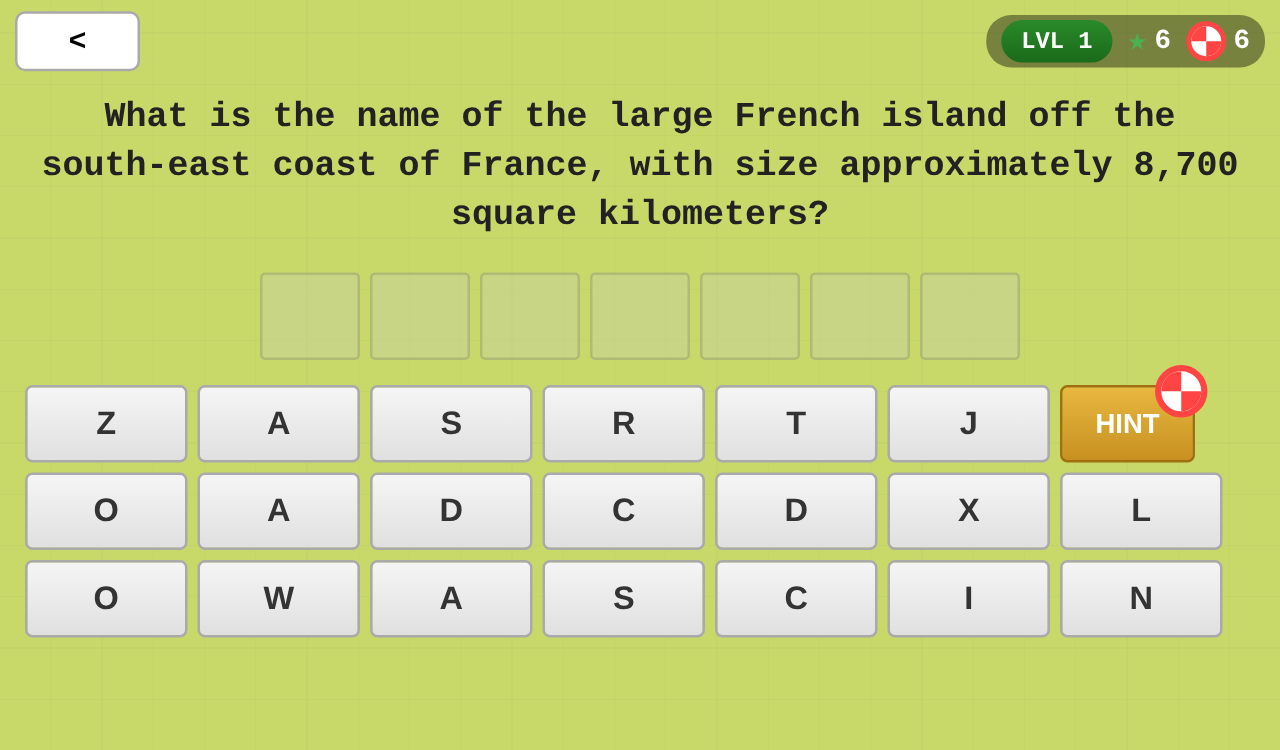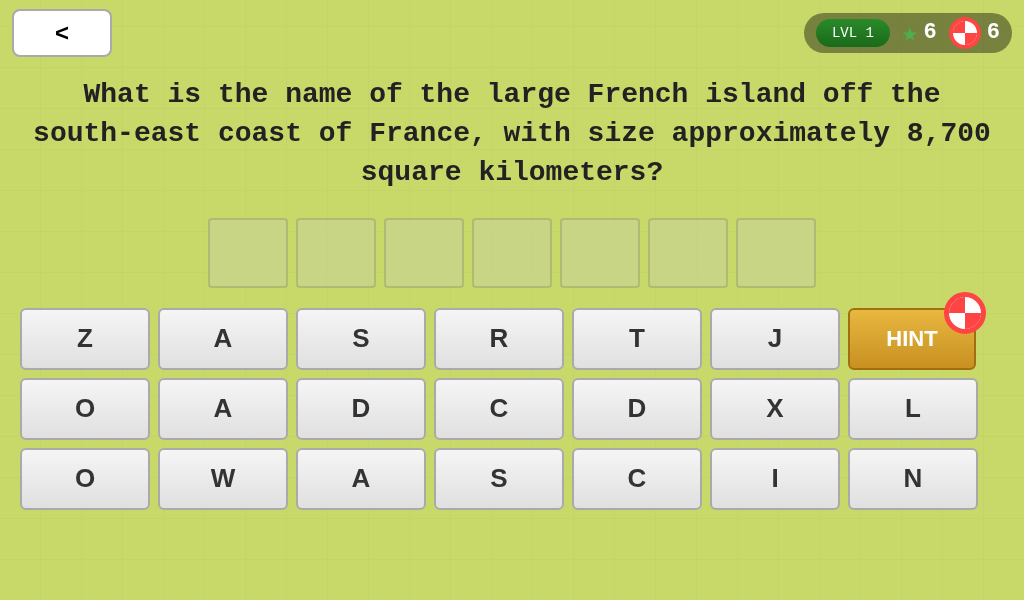--- a/index.html
+++ b/index.html
@@ -52,22 +52,22 @@
       background: linear-gradient(180deg, #2a8a2a, #1a6a1a);
       border-radius: 20px;
       padding: 6px 16px;
       display: flex;
       align-items: center;
       gap: 6px;
     }
 
     .level-text {
       color: white;
-      font-weight: normal;
-      font-size: 14px;
+      font-weight: bold;
+      font-size: 19px;
     }
 
     .star-score {
       display: flex;
       align-items: center;
       gap: 6px;
     }
 
     .star-icon {
       color: #4CAF50;
@@ -179,21 +179,21 @@
       font-size: 26px;
       font-weight: bold;
       color: #333;
       cursor: pointer;
       display: flex;
       align-items: center;
       justify-content: center;
     }
 
     .hint-btn {
-      width: 128px;
+      width: 108px;
       height: 62px;
       background: linear-gradient(180deg, #e8b840, #c89020);
       border: 2px solid #a07010;
       border-radius: 6px;
       font-size: 22px;
       font-weight: bold;
       color: white;
       cursor: pointer;
       display: flex;
       align-items: center;

